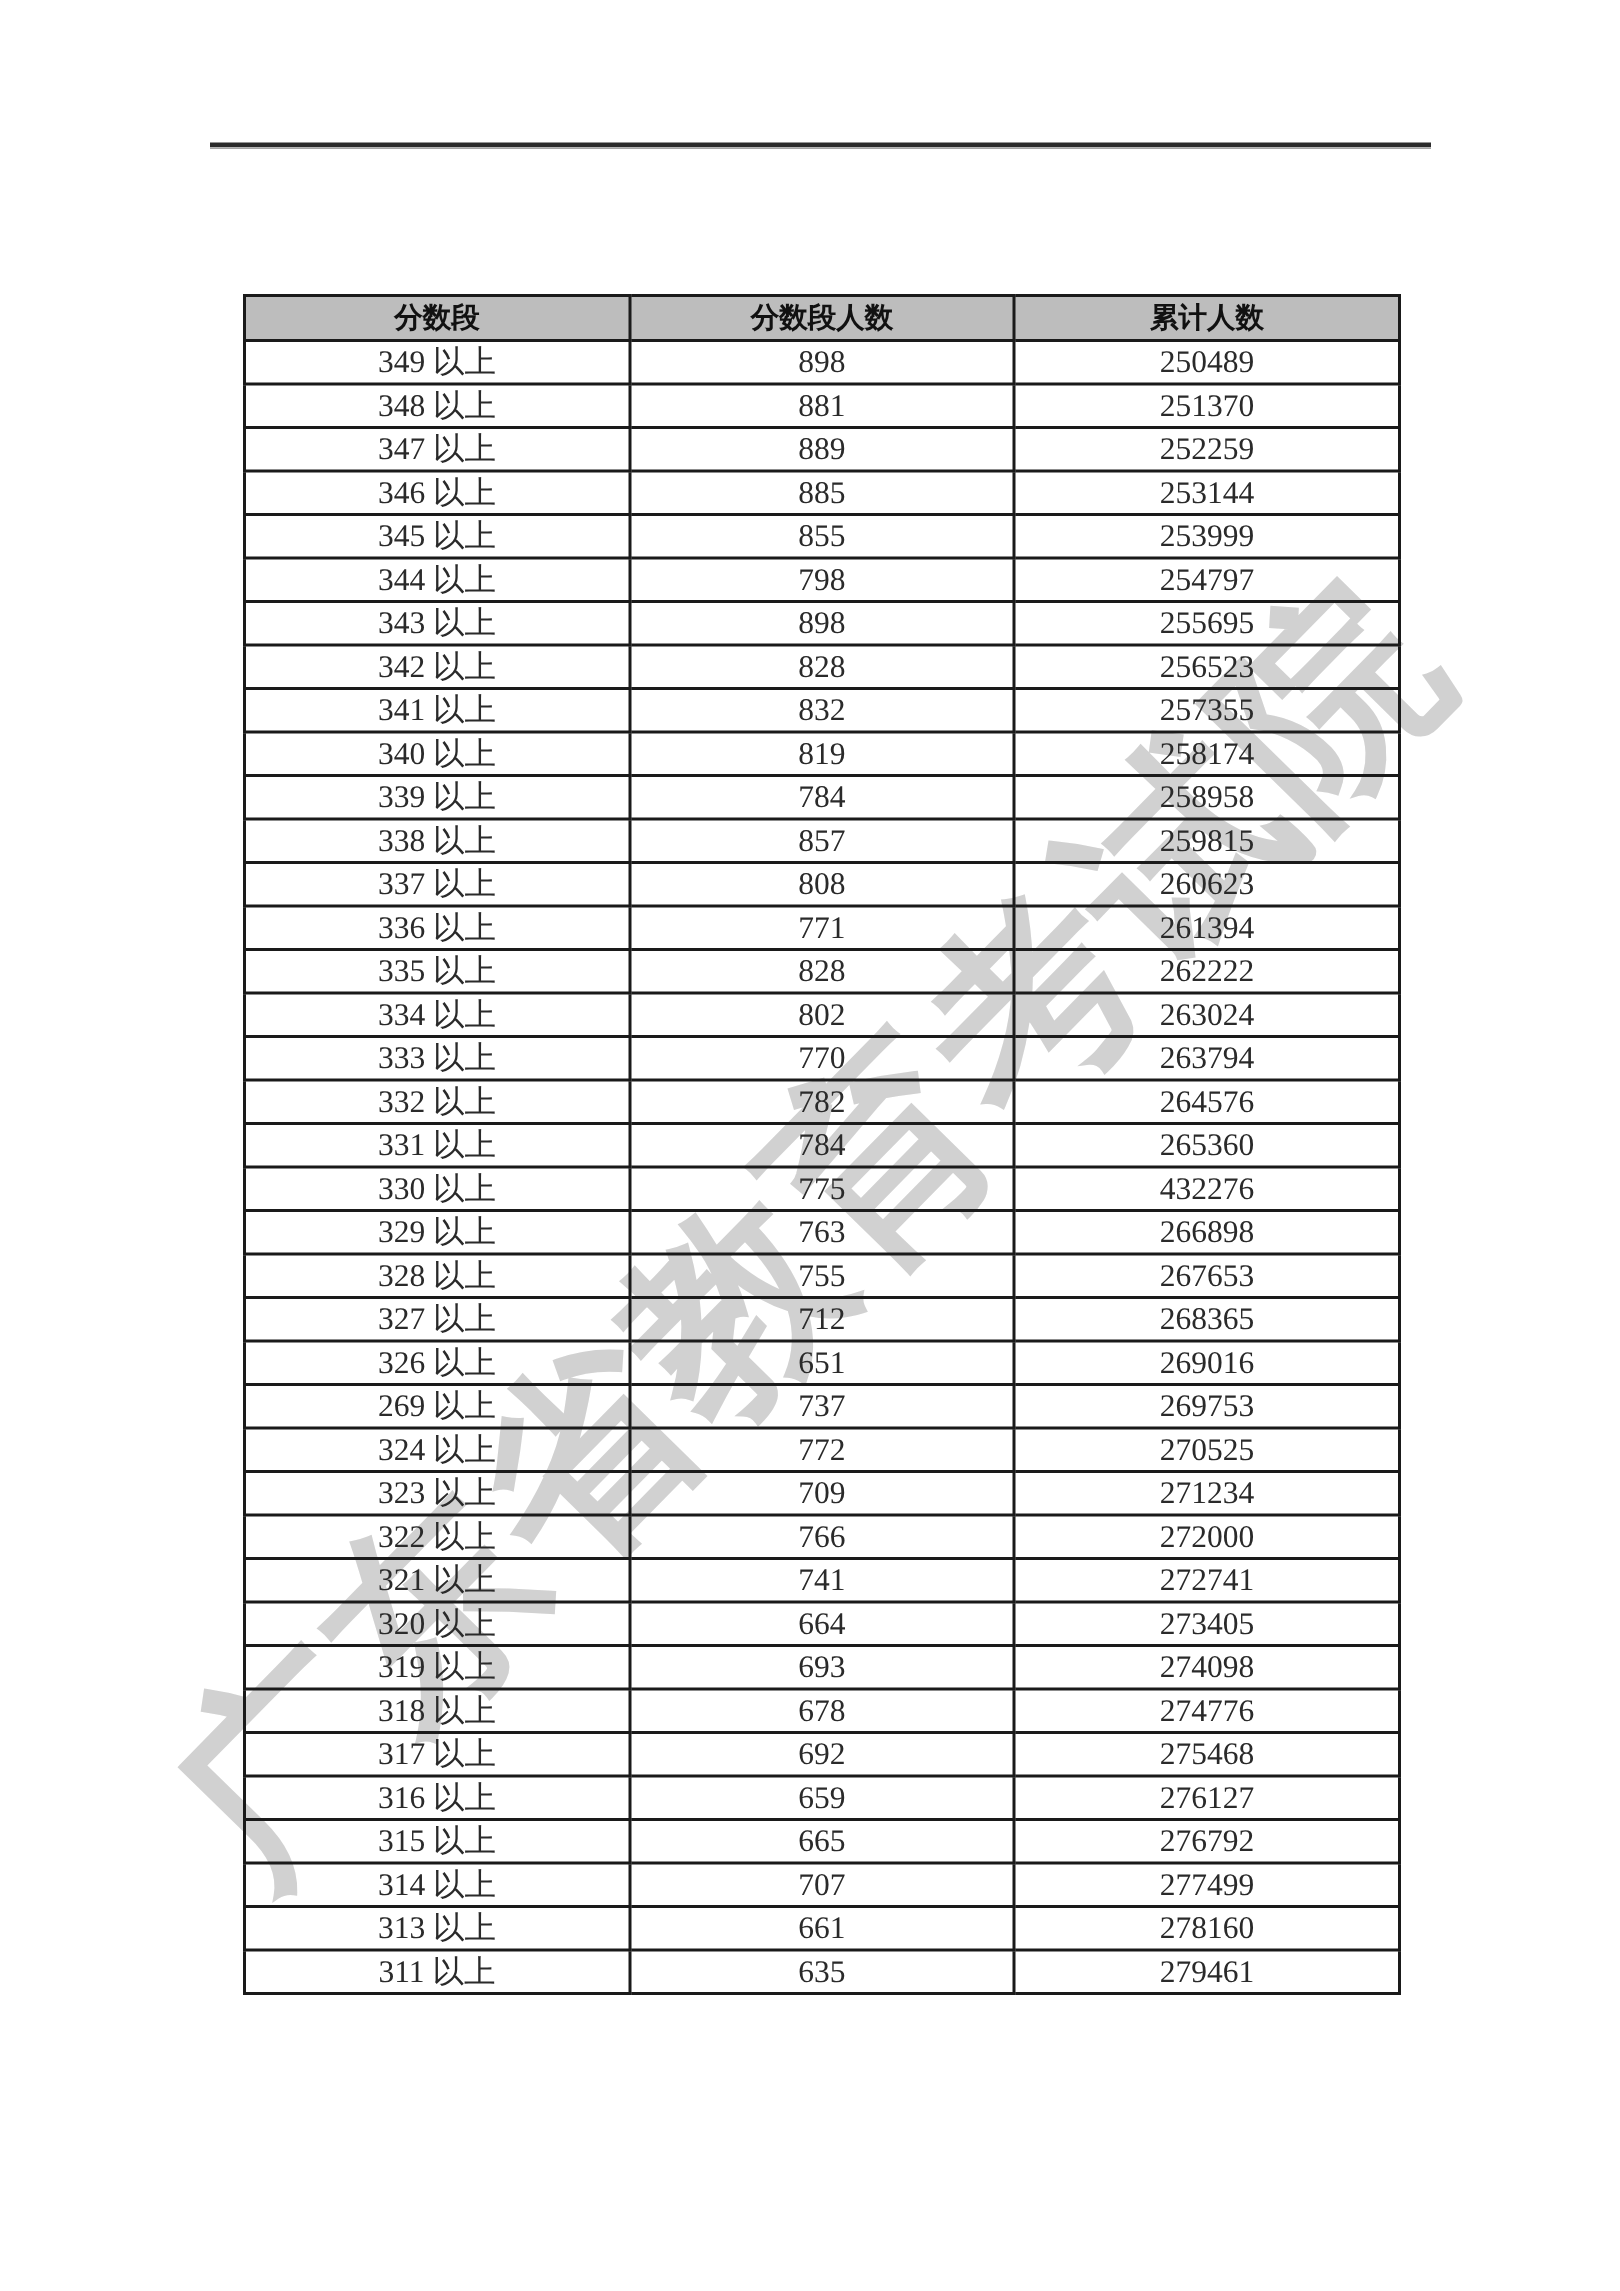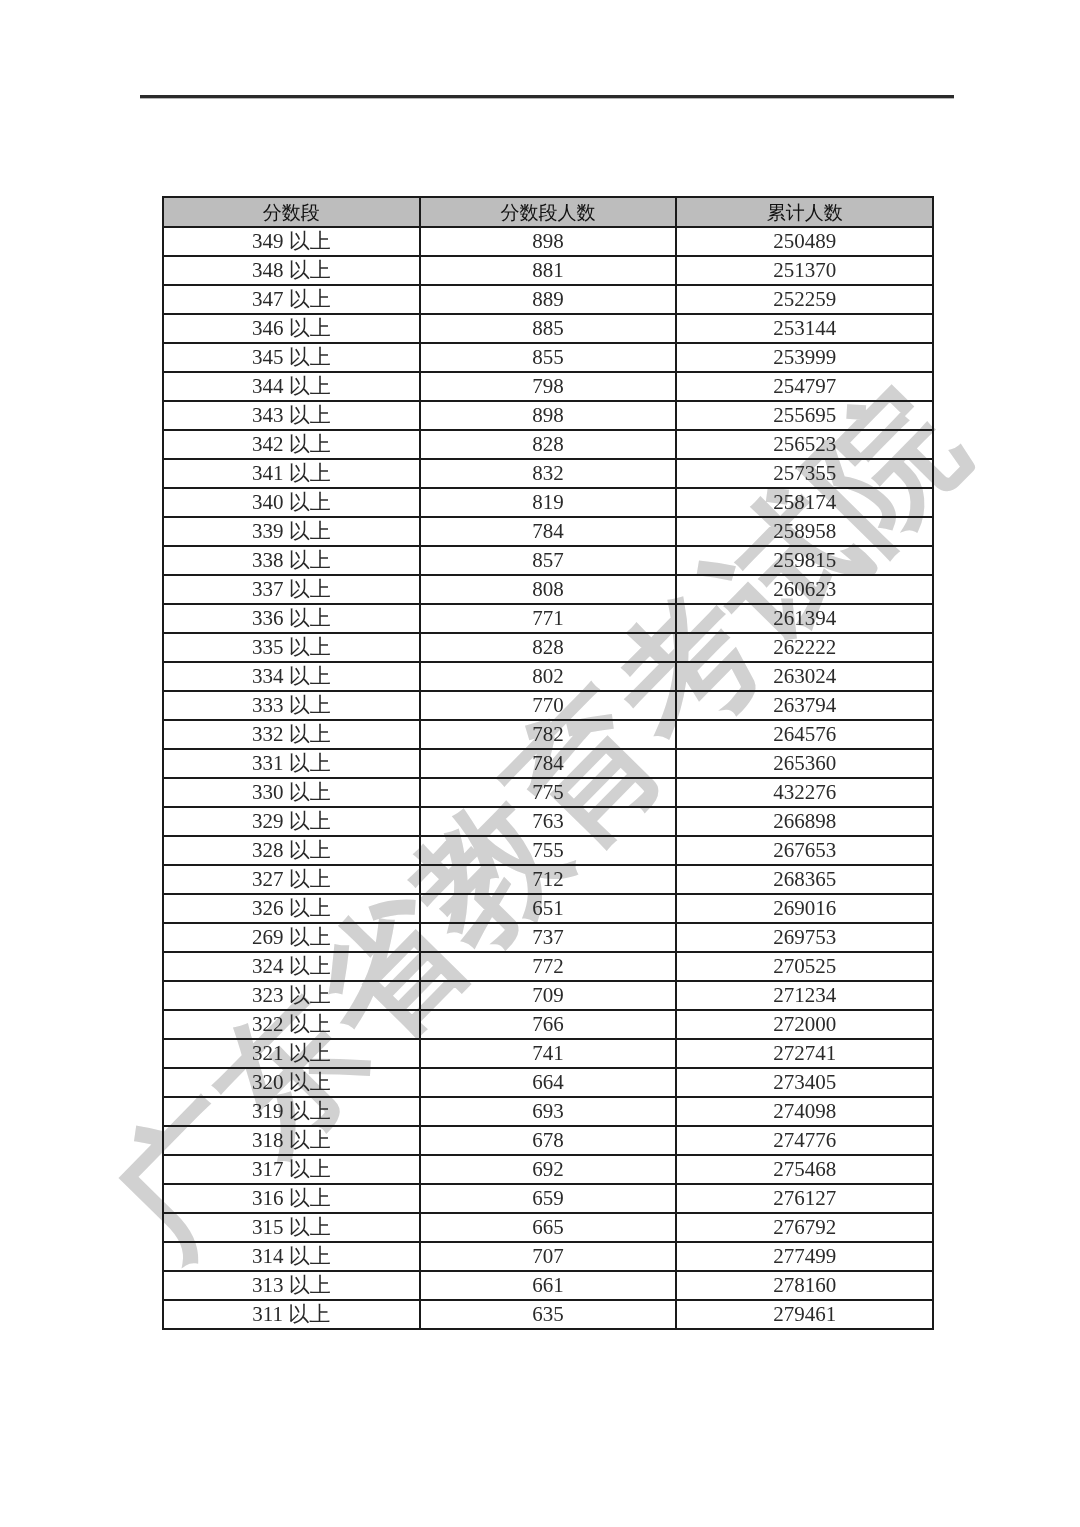--- a/index.html
+++ b/index.html
@@ -47,21 +47,21 @@
     border-collapse: collapse;
     table-layout: fixed;
     text-align: center;
     z-index: 2;
     background: transparent;
   }
   table.score-table th {
     background: #bdbdbd;
     height: 28px;
     font-size: 19px;
-    font-weight: normal;
+    font-weight: bold;
     color: #111111;
     border: 2px solid #1a1a1a;
     padding: 0;
     line-height: 1;
   }
   table.score-table td {
     height: 27px;
     font-size: 21px;
     color: #2a2a2a;
     border: 2px solid #1a1a1a;

